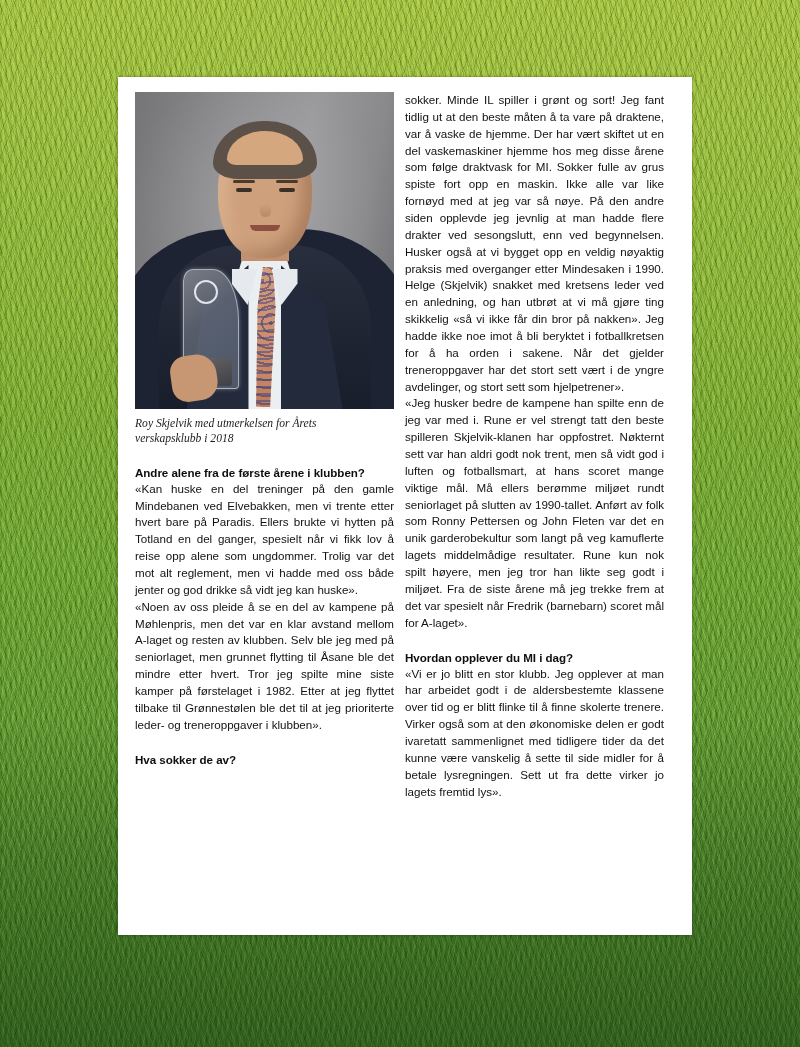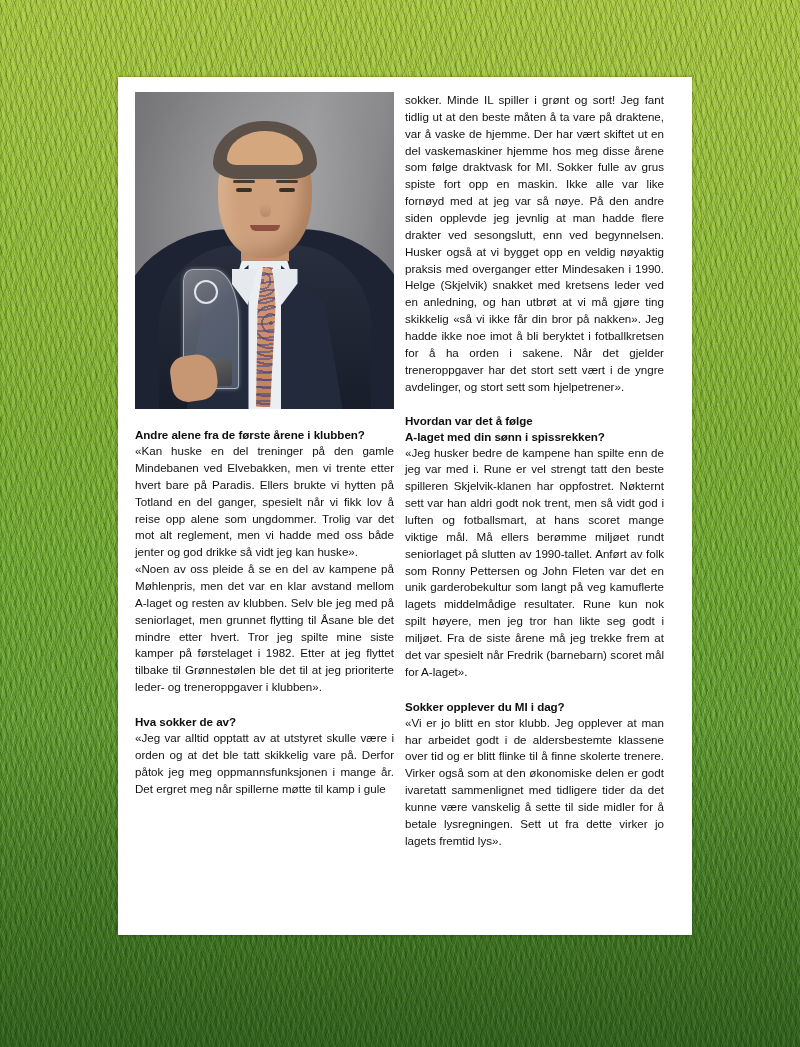--- a/index.html
+++ b/index.html
@@ -351,39 +351,35 @@
           <div class="eye-r"></div>
           <div class="nose"></div>
           <div class="mouth"></div>
           <div class="trophy">
             <div class="trophy-ring"></div>
             <div class="trophy-base"></div>
           </div>
           <div class="hand"></div>
         </div>
 
+        <div class="caption">Roy Skjelvik med utmerkelsen for Årets verskapsklubb  i 2018</div>
 
         <div class="subhead">Andre alene fra de første årene i klubben?</div>
         <p class="body-par">«Kan huske en del treninger på den gamle Mindebanen ved Elvebakken, men vi trente etter hvert bare på Paradis. Ellers brukte vi hytten på Totland en del ganger, spesielt når vi fikk lov å reise opp alene som ungdommer. Trolig var det mot alt reglement, men vi hadde med oss både jenter og god drikke så vidt jeg kan huske».</p>
 
         <p class="body-par">«Noen av oss pleide å se en del av kampene på Møhlenpris, men det var en klar avstand mellom A-laget og resten av klubben. Selv ble jeg med på seniorlaget, men grunnet flytting til Åsane ble det mindre etter hvert. Tror jeg spilte mine siste kamper på førstelaget i 1982. Etter at jeg flyttet tilbake til Grønnestølen ble det til at jeg prioriterte leder- og treneroppgaver i klubben».</p>
 
         <div class="subhead">Hva sokker de av?</div>
-        <p class="body-par">«Jeg var alltid opptatt av at utstyret skulle være i orden og at det ble tatt skikkelig vare på. Derfor påtok jeg meg oppmannsfunksjonen i mange år. Det ergret meg når spillerne møtte til kamp i gule</p>
       </div>
 
       <div class="col col-right">
 
         <p class="body-par first-par">sokker. Minde IL spiller i grønt og sort! Jeg fant tidlig ut at den beste måten å ta vare på draktene, var å vaske de hjemme. Der har vært skiftet ut en del vaskemaskiner hjemme hos meg disse årene som følge draktvask for MI. Sokker fulle av grus spiste fort opp en maskin. Ikke alle var like fornøyd med at jeg var så nøye. På den andre siden opplevde jeg jevnlig at man hadde flere drakter ved sesongslutt, enn ved begynnelsen. Husker også at vi bygget opp en veldig nøyaktig praksis med overganger etter Mindesaken i 1990. Helge (Skjelvik) snakket med kretsens leder ved en anledning, og han utbrøt at vi må gjøre ting skikkelig «så vi ikke får din bror på nakken». Jeg hadde ikke noe imot å bli beryktet i fotballkretsen for å ha orden i sakene. Når det gjelder treneroppgaver har det stort sett vært i de yngre avdelinger, og stort sett som hjelpetrener».</p>
 
-        <div class="subhead">
-          <div>Hvordan var det å følge</div>
-          <div>A-laget med din sønn i spissrekken?</div>
-        </div>
         <p class="body-par">«Jeg husker bedre de kampene han spilte enn de jeg var med i. Rune er vel strengt tatt den beste spilleren Skjelvik-klanen har oppfostret. Nøkternt sett var han aldri godt nok trent, men så vidt god i luften og fotballsmart, at hans scoret mange viktige mål. Må ellers berømme miljøet rundt seniorlaget på slutten av 1990-tallet. Anført av folk som Ronny Pettersen og John Fleten var det en unik garderobekultur som langt på veg kamuflerte lagets middelmådige resultater. Rune kun nok spilt høyere, men jeg tror han likte seg godt i miljøet. Fra de siste årene må jeg trekke frem at det var spesielt når Fredrik (barnebarn) scoret mål for A-laget».</p>
 
-        <div class="subhead">Sokker opplever du MI i dag?</div>
+        <div class="subhead">Hvordan opplever du MI i dag?</div>
         <p class="body-par">«Vi er jo blitt en stor klubb. Jeg opplever at man har arbeidet godt i de aldersbestemte klassene over tid og er blitt flinke til å finne skolerte trenere. Virker også som at den økonomiske delen er godt ivaretatt sammenlignet med tidligere tider da det kunne være vanskelig å sette til side midler for å betale lysregningen. Sett ut fra dette virker jo lagets fremtid lys».</p>
       </div>
 
     </div>
   </div>
 </div>
 
 </body></html>

